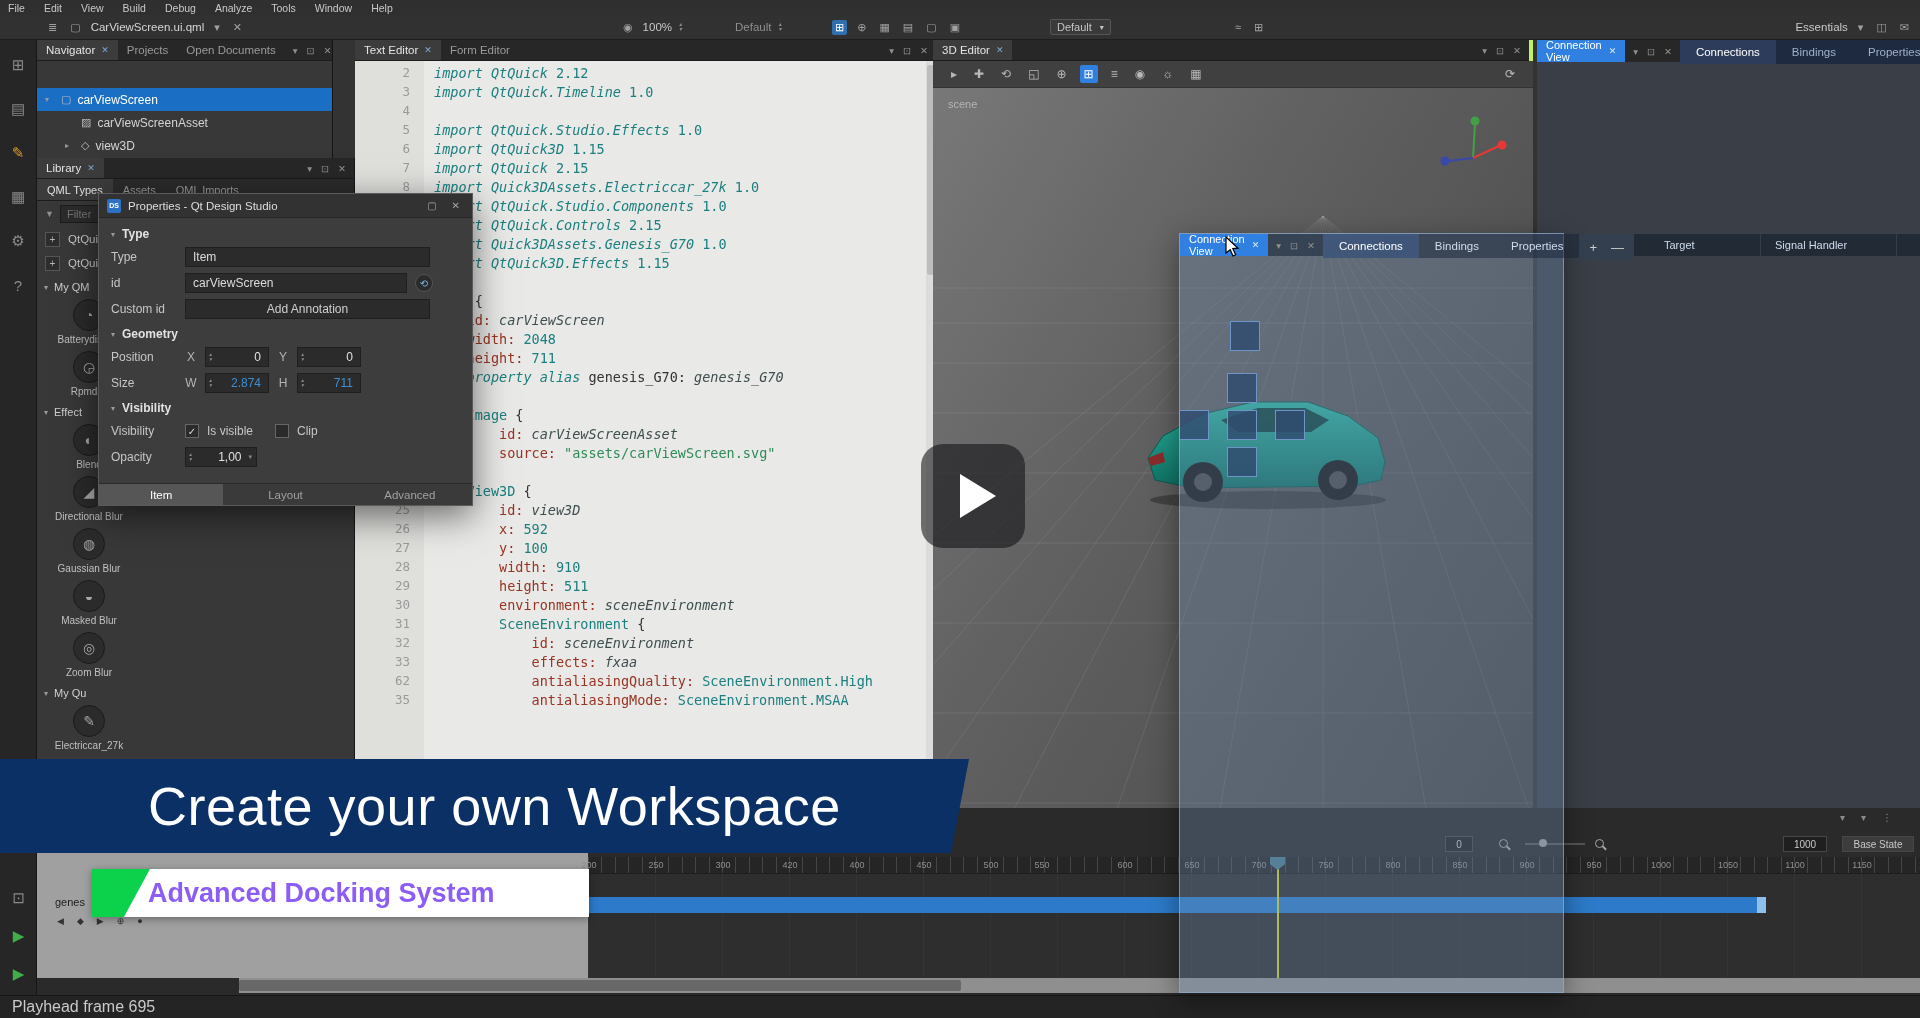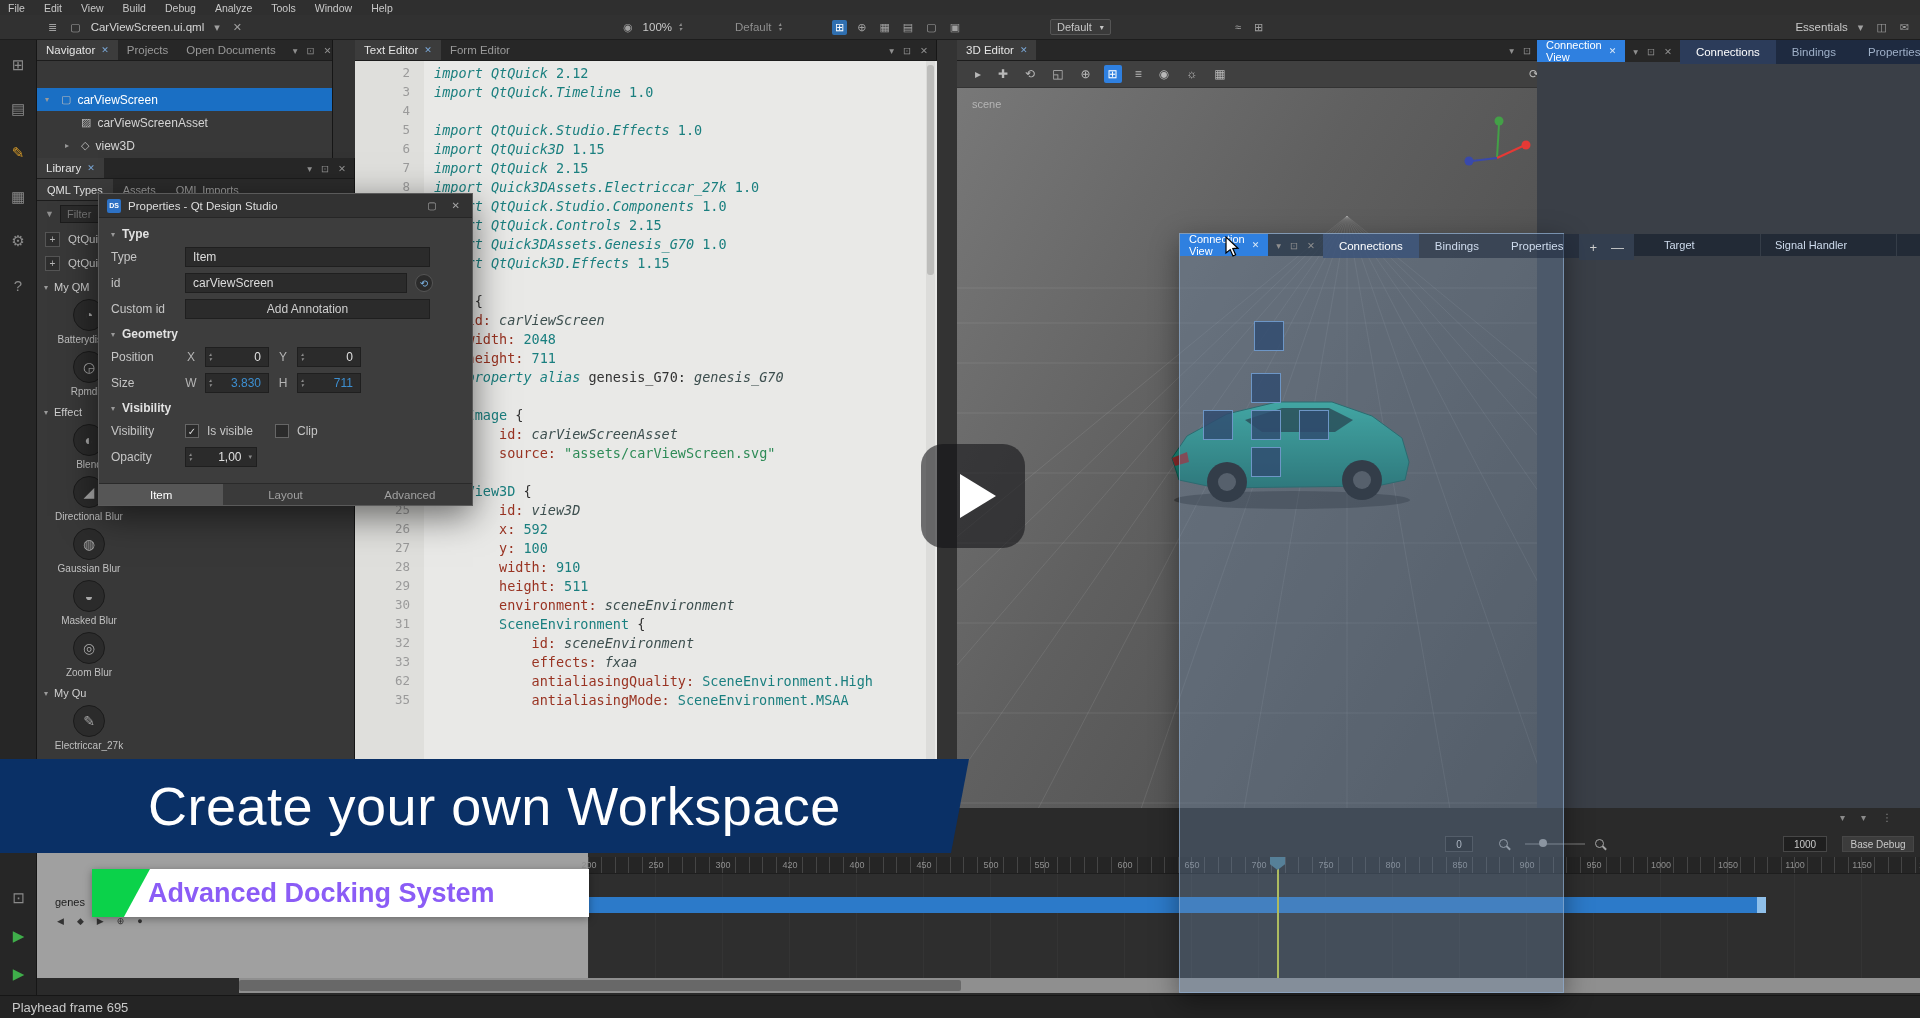--- a/index.html
+++ b/index.html
@@ -75,21 +75,21 @@
 .t-num{color:#1a7f7f}
 .t-prop{color:#993322}
 .t-type{color:#1a7f7f}
 .t-str{color:#2e8b57}
 .t-idv{color:#3d4f4f;font-style:italic}
 .t-plain{color:#333}
 #ed-scroll{position:absolute;right:1px;top:21px;width:9px;height:747px;background:#dcdcda}
 #ed-scroll .handle{position:absolute;left:1px;top:4px;width:7px;height:210px;background:#bdbdbb;border-radius:3px}
 
 
-#vp-panel{position:absolute;left:957px;top:40px;width:600px;height:768px;background:#c4b5fd;border-right:1px solid #bef264}
+#vp-panel{position:absolute;left:933px;top:40px;width:600px;height:768px;background:#c4b5fd;border-right:4px solid #bef264}
 #vp-toolbar{position:absolute;left:0;top:21px;width:600px;height:27px;background:#404040;border-bottom:1px solid #333;
   display:flex;align-items:center;gap:9px;padding:0 14px}
 .tb3d{color:#b8b8b8;font-size:12px;padding:2px 4px}
 .tb3d.active{background:#2f80e0;color:#fff;border-radius:2px}
 .tb3d.reset{margin-left:auto}
 #vp-canvas{position:absolute;left:0;top:48px;width:600px;height:720px;overflow:hidden;
   background:linear-gradient(120deg,#787878 0%,#606060 40%,#454545 100%)}
 #scene-label{position:absolute;left:15px;top:10px;font-size:11px;color:#b5b5b5}
 .dock-sq{position:absolute;width:30px;height:30px;background:rgba(16,42,78,.82);border:1px solid #6c9bd2}
 
@@ -142,21 +142,21 @@
   font-size:10px;display:flex;align-items:center;justify-content:center}
 .mag{position:absolute;top:31px;width:9px;height:9px;border:1.5px solid #a5a5a5;border-radius:50%}
 .mag:after{content:"";position:absolute;width:5px;height:1.5px;background:#a5a5a5;transform:rotate(45deg);right:-4px;bottom:-1px}
 #tl-slider{position:absolute;left:1488px;top:35px;width:60px;height:2px;background:#555}
 #tl-knob{position:absolute;left:1502px;top:31px;width:8px;height:8px;border-radius:50%;background:#999}
 #tl-scroll{position:absolute;left:202px;top:170px;width:1681px;height:15px;background:#8f8f8f}
 #tl-scroll .handle{position:absolute;left:0;top:2px;width:722px;height:11px;background:#686868;border-radius:2px}
 
 
 #statusbar{position:absolute;left:0;top:995px;width:1920px;height:23px;background:#242424;
-  display:flex;align-items:center;padding-left:12px;font-size:13px;color:#c9c9c9;border-top:1px solid #161616}
+  display:flex;align-items:center;padding-left:12px;font-size:16px;color:#c9c9c9;border-top:1px solid #161616}
 
 
 #dialog{position:absolute;left:98px;top:193px;width:375px;height:313px;background:#3d3d3d;border:1px solid #5a5a5a;
   box-shadow:0 10px 34px rgba(0,0,0,.55);z-index:40;font-size:12px}
 .dlg-title{height:24px;background:#323232;display:flex;align-items:center;gap:7px;padding:0 8px;border-bottom:1px solid #262626}
 .ds-logo{width:14px;height:14px;background:#2d71c4;color:#fff;font-size:7px;font-weight:bold;
   display:flex;align-items:center;justify-content:center;border-radius:2px}
 .dlg-tt{color:#ddd;font-size:11.5px;flex:1}
 .dlg-ic{color:#a5a5a5;font-size:10px;padding:0 4px}
 .dlg-body{padding:4px 12px 0 12px}
@@ -580,21 +580,21 @@
           <span>⊕</span>
           <span>●</span>
         </div>
     </div>
     <div class="tl-box" style="left:1408px;width:28px">0</div>
     <span class="mag" style="left:1462px"></span>
     <div id="tl-slider"></div>
     <div id="tl-knob"></div>
     <span class="mag" style="left:1558px"></span>
     <div class="tl-box" style="left:1746px;width:44px">1000</div>
-    <div class="tl-box" style="left:1805px;width:72px;background:#3c3c3c">Base Debug</div>
+    <div class="tl-box" style="left:1805px;width:72px;background:#3c3c3c">Base State</div>
     <div id="ruler">
         <div id="ruler-labels">
           <span class="rlab" style="left: 1px;">200</span>
           <span class="rlab" style="left: 68px;">250</span>
           <span class="rlab" style="left: 135px;">300</span>
           <span class="rlab" style="left: 202px;">420</span>
           <span class="rlab" style="left: 269px;">400</span>
           <span class="rlab" style="left: 336px;">450</span>
           <span class="rlab" style="left: 403px;">500</span>
           <span class="rlab" style="left: 454px;">550</span>
@@ -677,21 +677,21 @@
         </span>
       </div>
       <div class="prow">
         <span class="plab">Size</span>
         <span class="axlab">W</span>
         <span class="spin">
           <span class="spin-arrows">
               <i>▴</i>
               <i>▾</i>
             </span>
-          <span class="spin-val blue">3.830</span>
+          <span class="spin-val blue">2.874</span>
         </span>
         <span class="axlab">H</span>
         <span class="spin">
           <span class="spin-arrows">
               <i>▴</i>
               <i>▾</i>
             </span>
           <span class="spin-val blue">711</span>
         </span>
       </div>

